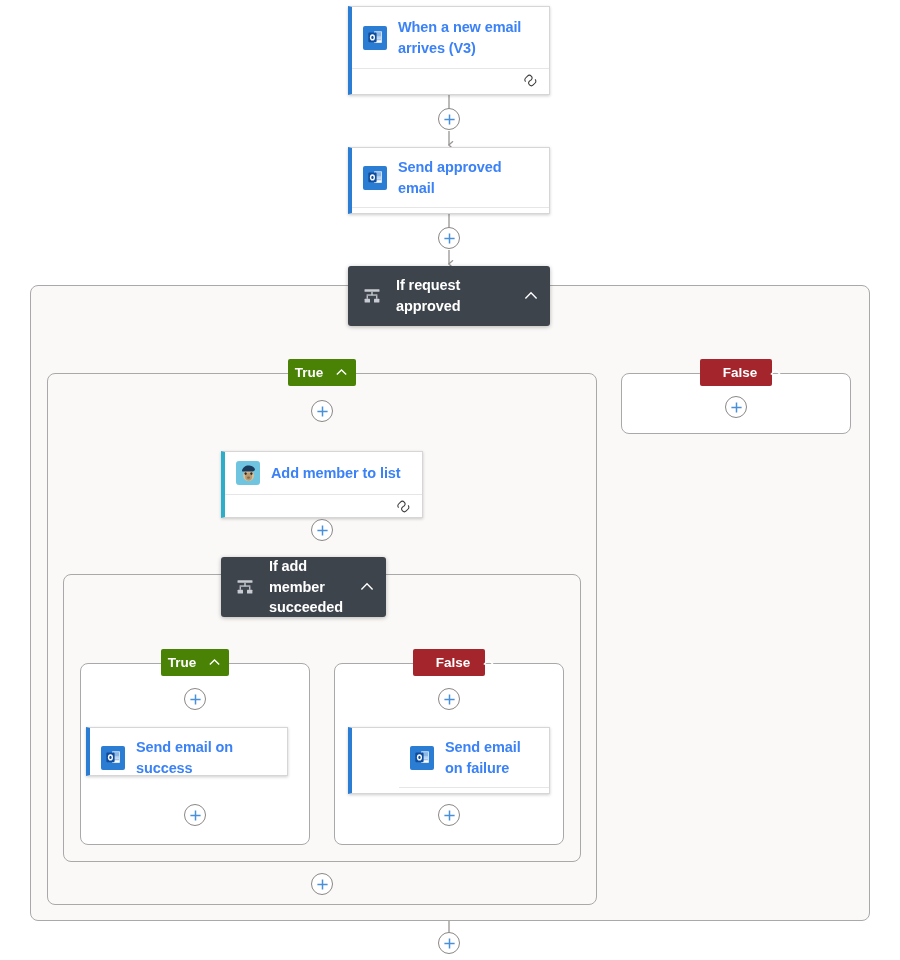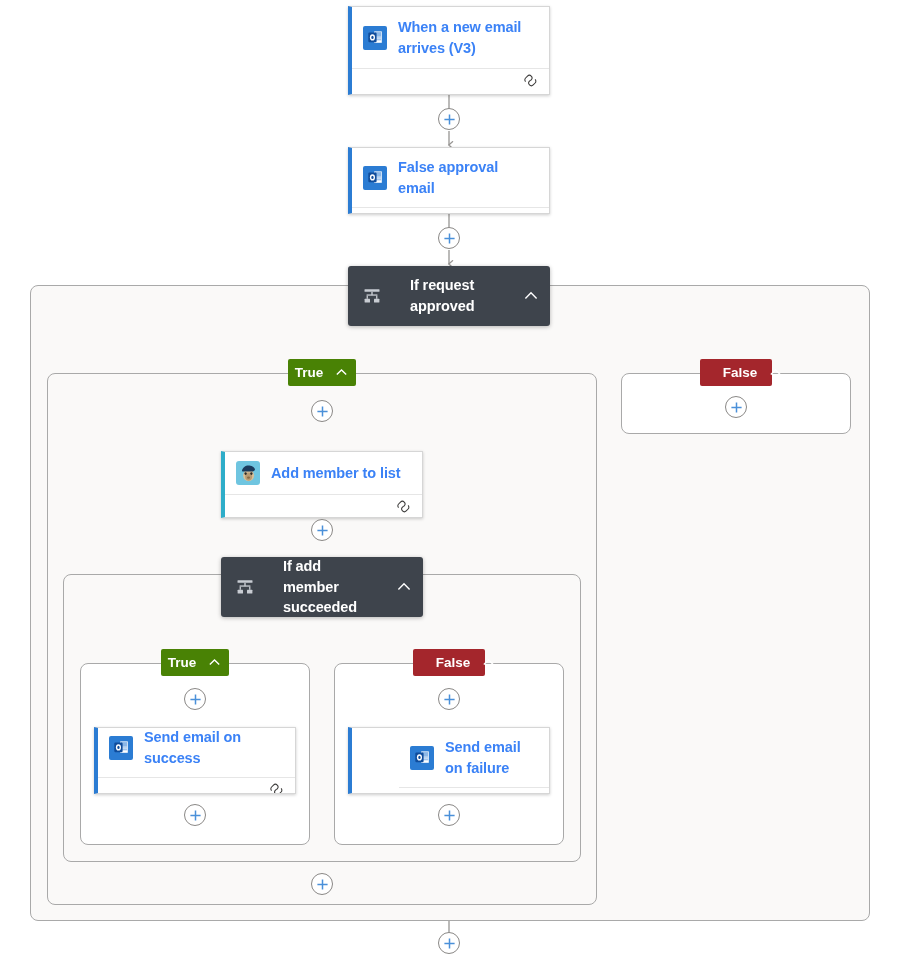--- a/index.html
+++ b/index.html
@@ -79,21 +79,21 @@
 
   
   .cond {
     position: absolute;
     background: #3e444c;
     border-radius: 3px;
     box-shadow: 0 1px 4px rgba(0,0,0,0.28);
     display: flex;
     align-items: center;
     padding: 0 10px 0 14px;
-    gap: 28px;
+    gap: 14px;
   }
   .cond-icon { flex: 0 0 auto; width: 20px; height: 20px; }
   .cond-title {
     flex: 1 1 auto;
     color: #ffffff;
     font-size: 14.5px;
     font-weight: bold;
     line-height: 1.42;
     letter-spacing: -0.1px;
   }
@@ -216,21 +216,21 @@
         <svg width="17" height="17" viewBox="0 0 17 17">
           <rect x="7.2" y="2.4" width="7.6" height="11.4" fill="#ffffff"></rect>
           <rect x="7.9" y="3.1" width="6.2" height="4.6" fill="#2b7cd3" opacity="0.55"></rect>
           <rect x="7.9" y="8.4" width="6.2" height="1.1" fill="#2b7cd3" opacity="0.55"></rect>
           <rect x="7.9" y="10.2" width="6.2" height="1.1" fill="#2b7cd3" opacity="0.55"></rect>
           <rect x="1.3" y="3.5" width="8.3" height="9.8" rx="1.2" fill="#0f4c9b"></rect>
           <ellipse cx="5.45" cy="8.4" rx="2.55" ry="3.1" fill="#ffffff"></ellipse>
           <ellipse cx="5.45" cy="8.4" rx="1.15" ry="1.7" fill="#0f4c9b"></ellipse>
         </svg>
       </span>
-      <span class="card-title">False approval email</span>
+      <span class="card-title">Send approved email</span>
     </div>
     <div class="card-foot">
       <span class="link-icon">
         <svg width="15" height="13" viewBox="0 0 15 13">
           <path d="M2.6,7.7 a2.6,2.6 0 0 1 0,-3.7 l1.9,-1.9 a2.6,2.6 0 0 1 3.7,3.7 l-0.9,0.9" fill="none" stroke="#3b3a39" stroke-width="1.05"></path>
           <path d="M12.1,5.3 a2.6,2.6 0 0 1 0,3.7 l-1.9,1.9 a2.6,2.6 0 0 1 -3.7,-3.7 l0.9,-0.9" fill="none" stroke="#3b3a39" stroke-width="1.05"></path>
         </svg>
       </span>
     </div>
   </div>
@@ -291,21 +291,21 @@
     <div class="card-foot">
       <span class="link-icon">
         <svg width="15" height="13" viewBox="0 0 15 13">
           <path d="M2.6,7.7 a2.6,2.6 0 0 1 0,-3.7 l1.9,-1.9 a2.6,2.6 0 0 1 3.7,3.7 l-0.9,0.9" fill="none" stroke="#3b3a39" stroke-width="1.05"></path>
           <path d="M12.1,5.3 a2.6,2.6 0 0 1 0,3.7 l-1.9,1.9 a2.6,2.6 0 0 1 -3.7,-3.7 l0.9,-0.9" fill="none" stroke="#3b3a39" stroke-width="1.05"></path>
         </svg>
       </span>
     </div>
   </div>
 
-  <div class="cond" style="left:221px; top:557px; width:202px; height:60px;">
+  <div class="cond" style="left:221px; top:557px; width:165px; height:60px;">
     <span class="cond-icon">
       <svg width="20" height="20" viewBox="0 0 20 20">
         <rect x="2.5" y="3.2" width="15" height="2.6" rx="0.5" fill="#c8ccd2"></rect>
         <rect x="9.3" y="5.8" width="1.4" height="3.4" fill="#c8ccd2"></rect>
         <rect x="4.6" y="8.4" width="10.8" height="1.3" fill="#c8ccd2"></rect>
         <rect x="4.6" y="9.7" width="1.3" height="3.1" fill="#c8ccd2"></rect>
         <rect x="14.1" y="9.7" width="1.3" height="3.1" fill="#c8ccd2"></rect>
         <rect x="2.6" y="12.8" width="5.4" height="3.6" rx="0.5" fill="#c8ccd2"></rect>
         <rect x="12.0" y="12.8" width="5.4" height="3.6" rx="0.5" fill="#c8ccd2"></rect>
       </svg>
@@ -329,21 +329,21 @@
 
   <div class="badge false" style="left:413px; top:649px; width:72px;">
     <span>False</span>
     <span class="badge-chev">
       <svg width="15" height="15" viewBox="0 0 15 15">
         <path d="M2.8,9.6 L7.5,4.9 L12.2,9.6" fill="none" stroke="#ffffff" stroke-width="1.35"></path>
       </svg>
     </span>
   </div>
 
-  <div class="card" style="left:94px; top:727px; width:202px; height:67px;justify-content:center;">
+  <div class="card" style="left:86px; top:727px; width:202px; height:49px;">
     <div class="card-main">
       <span class="appicon outlook">
         <svg width="17" height="17" viewBox="0 0 17 17">
           <rect x="7.2" y="2.4" width="7.6" height="11.4" fill="#ffffff"></rect>
           <rect x="7.9" y="3.1" width="6.2" height="4.6" fill="#2b7cd3" opacity="0.55"></rect>
           <rect x="7.9" y="8.4" width="6.2" height="1.1" fill="#2b7cd3" opacity="0.55"></rect>
           <rect x="7.9" y="10.2" width="6.2" height="1.1" fill="#2b7cd3" opacity="0.55"></rect>
           <rect x="1.3" y="3.5" width="8.3" height="9.8" rx="1.2" fill="#0f4c9b"></rect>
           <ellipse cx="5.45" cy="8.4" rx="2.55" ry="3.1" fill="#ffffff"></ellipse>
           <ellipse cx="5.45" cy="8.4" rx="1.15" ry="1.7" fill="#0f4c9b"></ellipse>

